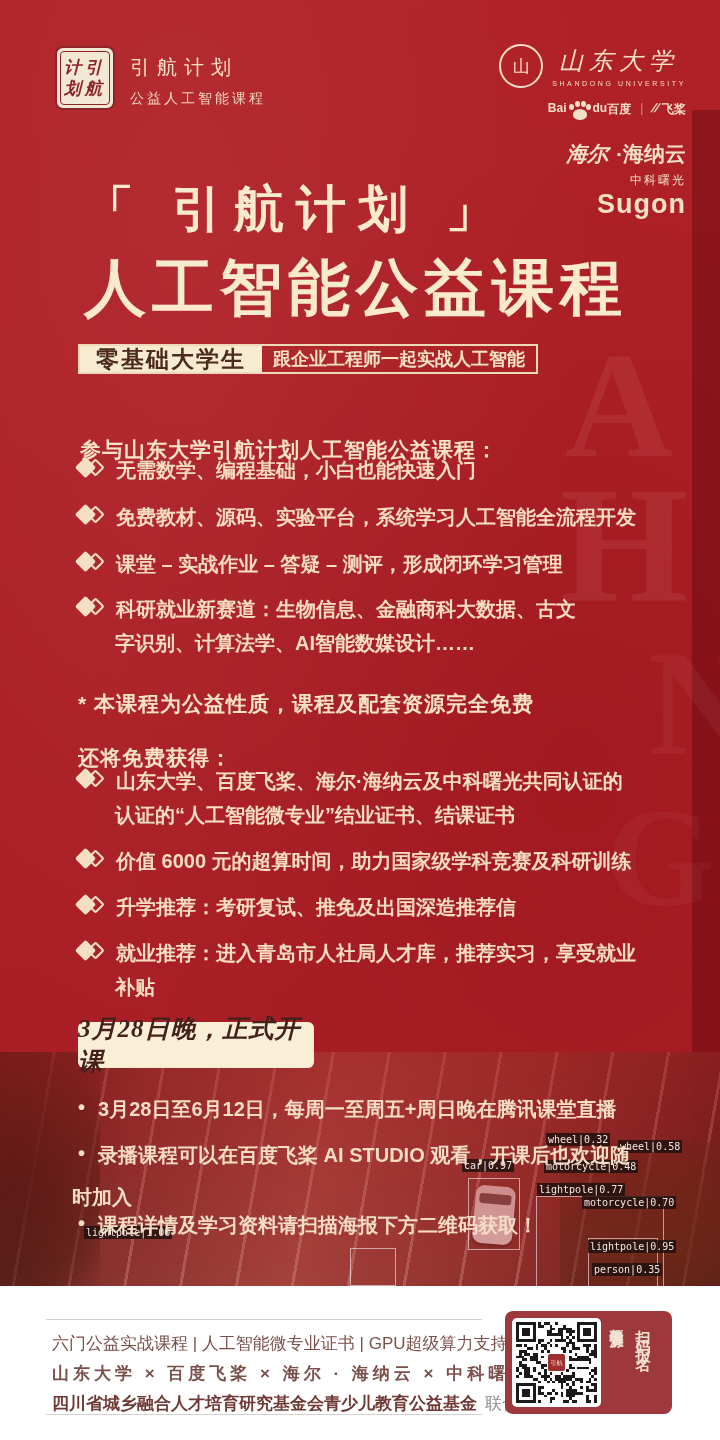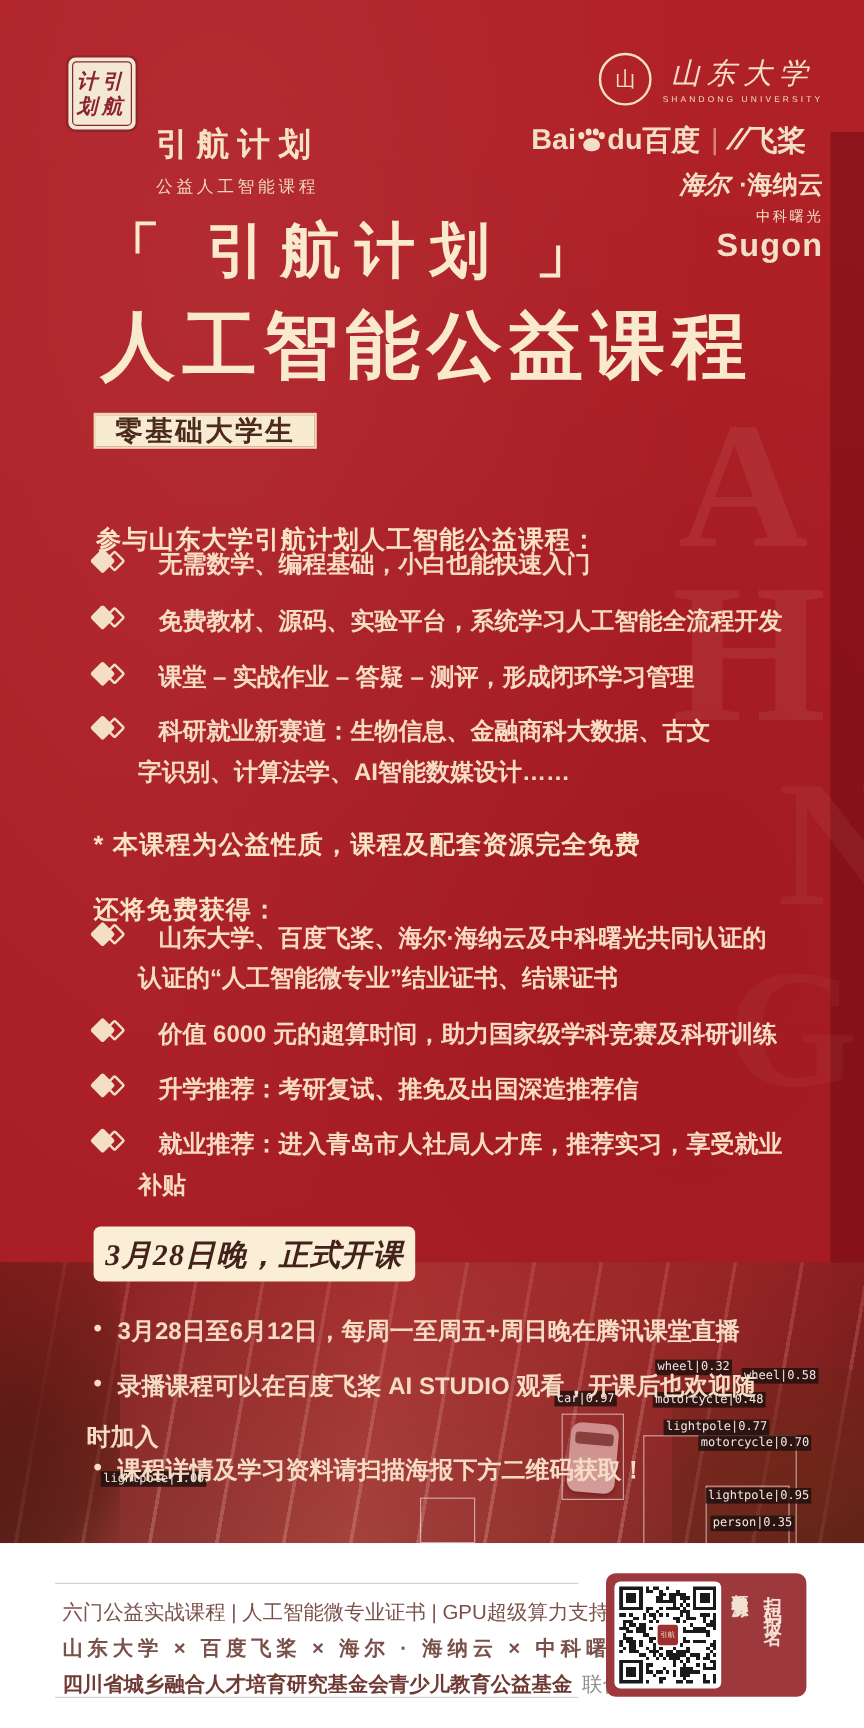--- a/index.html
+++ b/index.html
@@ -42,33 +42,33 @@
     padding:0 2px; white-space:nowrap; }
 
   
   .seal { position:absolute; left:55px; top:46px; width:60px; height:64px; z-index:5;
     background:#f2e8d4; border-radius:8px; border:2px solid #8e242b; padding:3px; }
   .seal-inner { width:100%; height:100%; border:1.5px solid #8e242b; border-radius:4px;
     display:flex; flex-direction:column; align-items:center; justify-content:center;
     color:#8e242b; font-family:"Liberation Serif", serif; font-style:italic;
     font-weight:bold; font-size:17px; line-height:1.25; letter-spacing:4px; }
   .brand { position:absolute; left:130px; top:54px; z-index:5; color:#f6e3c6; }
-  .brand-title { font-size:27px; font-weight:bold; letter-spacing:7px;margin-top:48px; }
+  .brand-title { font-size:20px; font-weight:normal; letter-spacing:7px; }
   .brand-sub   { font-size:14px; letter-spacing:3px; margin-top:9px; color:#f0d6bd; }
 
   .partner { position:absolute; z-index:5; color:#f3dfc6; }
   .p-sdu { right:34px; top:44px; display:flex; align-items:center; gap:9px; }
   .sdu-seal { width:44px; height:44px; border:2px solid #f3dfc6; border-radius:50%;
     display:flex; align-items:center; justify-content:center;
     font-family:"Liberation Serif", serif; font-size:17px; }
   .sdu-col { display:flex; flex-direction:column; align-items:center; }
   .sdu-script { font-family:"Liberation Serif", serif; font-style:italic;
     font-weight:normal; font-size:24px; letter-spacing:6px; }
   .sdu-en { font-size:7px; letter-spacing:2.6px; margin-top:3px; }
-  .p-baidu { right:48px; top:101px; display:flex; align-items:center; font-weight:bold; font-size:24px; }
+  .p-baidu { right:34px; top:101px; display:flex; align-items:flex-start; font-weight:bold; font-size:12px; }
   .paw { position:relative; width:22px; height:20px; margin:0 2px; }
   .paw i { position:absolute; background:#f3dfc6; border-radius:50%; }
   .paw .pad { left:4px; top:8px; width:14px; height:11px; border-radius:50% 50% 45% 45%; }
   .paw .t1 { left:0;  top:3px; width:5px; height:6px; }
   .paw .t2 { left:6px; top:0;  width:5px; height:6px; }
   .paw .t3 { left:12px;top:0;  width:5px; height:6px; }
   .paw .t4 { left:17px;top:3px;width:5px; height:6px; }
   .p-divider { opacity:.55; font-weight:normal; margin:0 9px; }
   .paddle-mark { font-style:italic; font-weight:bold; transform:skewX(-18deg); margin-right:3px; }
   .p-haier { right:34px; top:140px; font-size:21px; font-weight:bold; }
@@ -88,28 +88,28 @@
     border:2px solid #efd8b6; }
   .badge-left { background:#f7ecd2; color:#4c2a1d; font-weight:bold; font-size:23px;
     letter-spacing:2px; display:flex; align-items:center; padding:0 16px; }
   .badge-right { color:#f4e3c2; font-weight:bold; font-size:18px; display:flex;
     align-items:center; padding:0 11px; }
 
   
   .h-cream { position:absolute; z-index:5; font-weight:bold; font-size:21px;
     color:#f8e3c5; letter-spacing:1px;margin-top:16px; }
   .bullet-row { position:absolute; z-index:5; display:flex; align-items:flex-start;
-    gap:30px; font-weight:bold; font-size:20px; color:#f6dcc2; }
+    gap:14px; font-weight:bold; font-size:20px; color:#f6dcc2; }
   .bullet-cont { position:absolute; z-index:5; font-weight:bold; font-size:20px; color:#f6dcc2; }
   .diamond-pair { display:inline-flex; align-items:center; margin-top:3px; }
   .d-fill { width:15px; height:15px; background:#f3dfc4; transform:rotate(45deg); border-radius:2px; }
   .d-out  { width:13px; height:13px; border:2px solid #f3dfc4; transform:rotate(45deg);
     border-radius:2px; margin-left:-4px; }
 
-  .start-banner { position:absolute; left:78px; top:1022px; width:268px; height:46px; z-index:5;
+  .start-banner { position:absolute; left:78px; top:1022px; width:236px; height:46px; z-index:5;
     background:#faeed6; border-radius:6px; display:flex; align-items:center; justify-content:center;
     font-family:"Liberation Serif", serif; font-style:italic; font-weight:bold;
     font-size:25px; color:#43221b; letter-spacing:1px; }
 
   .sched-row { position:absolute; z-index:5; display:flex; gap:13px;
     font-weight:bold; font-size:20px; color:#f5dcc5; }
   .sched-bullet { font-size:20px; }
 
   
   .footer { position:absolute; left:0; top:1286px; width:720px; height:154px; background:#ffffff; z-index:6; }
@@ -153,21 +153,21 @@
   <div class="red-wash"></div>
 </div>
 <div class="bbox" style="left:536px; top:1196px; width:128px; height:128px;"></div>
 <div class="bbox" style="left:588px; top:1238px; width:70px; height:86px;"></div>
 <div class="bbox" style="left:468px; top:1178px; width:52px; height:72px;"></div>
 <div class="bbox" style="left:350px; top:1248px; width:46px; height:38px;"></div>
 <span class="det-label" style="left:546px; top:1133px;">wheel|0.32</span>
 <span class="det-label" style="left:618px; top:1140px;">wheel|0.58</span>
 <span class="det-label" style="left:462px; top:1159px;">car|0.97</span>
 <span class="det-label" style="left:544px; top:1160px;">motorcycle|0.48</span>
-<span class="det-label" style="left:537px; top:1183px;margin-left:16px;">lightpole|0.77</span>
+<span class="det-label" style="left:537px; top:1183px;">lightpole|0.77</span>
 <span class="det-label" style="left:582px; top:1196px;">motorcycle|0.70</span>
 <span class="det-label" style="left:588px; top:1240px;">lightpole|0.95</span>
 <span class="det-label" style="left:592px; top:1263px;">person|0.35</span>
 <span class="det-label" style="left:84px;  top:1226px;">lightpole|1.00</span>
 
 <div class="seal">
   <div class="seal-inner">
     <span>计引</span>
     <span>划航</span>
   </div>
@@ -206,20 +206,21 @@
 <div class="partner p-sugon">
   <div class="sugon-cn">中科曙光</div>
   <div class="sugon-en">Sugon</div>
 </div>
 
 <div class="hero1">「 引航计划 」</div>
 <div class="hero2">人工智能公益课程</div>
 
 <div class="badge">
   <div class="badge-left">零基础大学生</div>
+  <div class="badge-right">跟企业工程师一起实战人工智能</div>
 </div>
 
 <div class="h-cream" style="left:80px; top:420px;">参与山东大学引航计划人工智能公益课程：</div>
 
 <div class="bullet-row" style="left:78px; top:457px;">
   <span class="diamond-pair">
       <span class="d-fill"></span>
       <span class="d-out"></span>
     </span>
   <span>无需数学、编程基础，小白也能快速入门</span>

